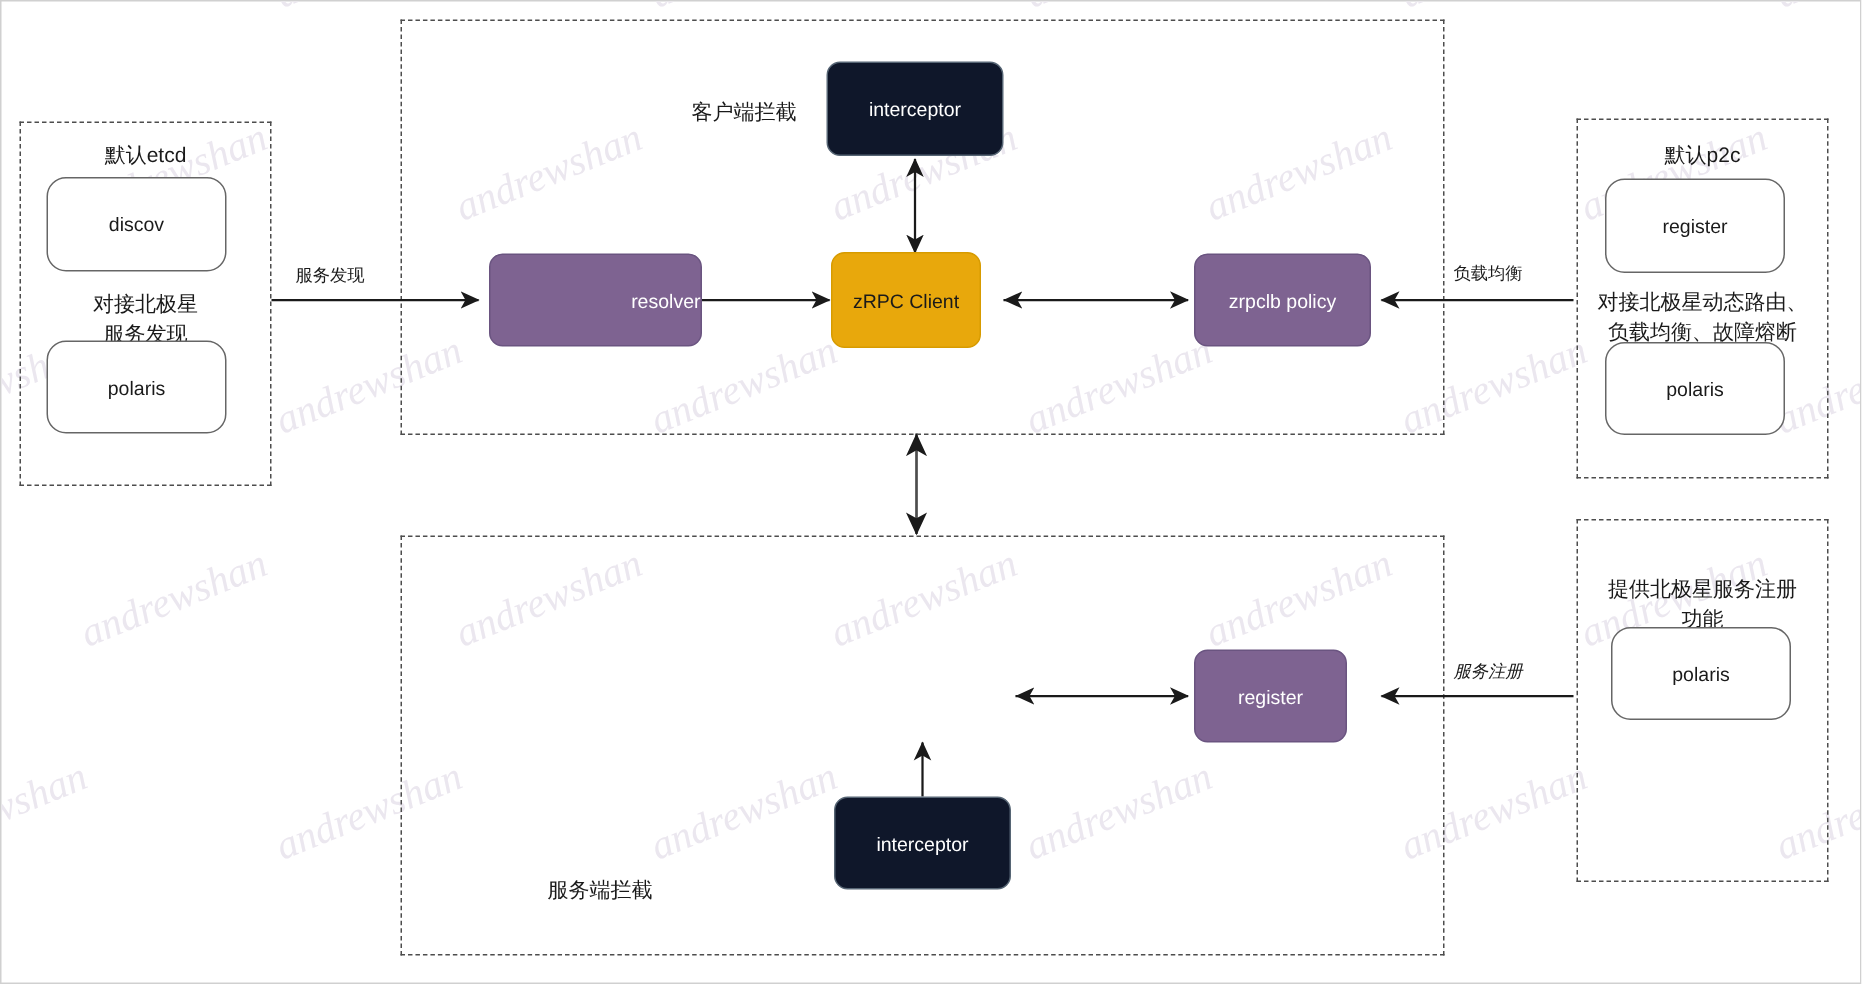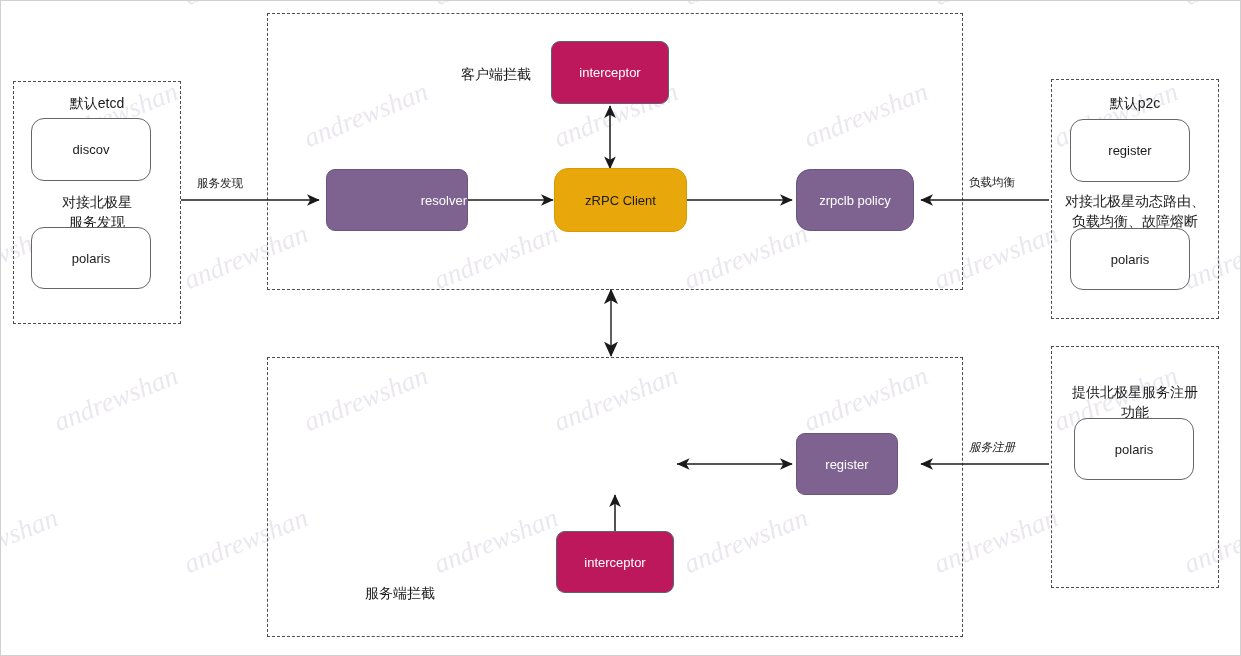--- a/index.html
+++ b/index.html
@@ -77,21 +77,21 @@
     background: #7e6391;
     border: 1.3px solid #6a5480;
     color: #ffffff;
   }
   .node.orange {
     background: #e8a80c;
     border: 1.3px solid #d79b00;
     color: #1a1a1a;
   }
   .node.slate {
-    background: #be185d;
+    background: #0f172a;
     border: 1.3px solid #566574;
     color: #ffffff;
   }
   
   #edges {
     position: absolute;
     left: 0; top: 0;
     width: 1241px; height: 656px;
     z-index: 2;
     pointer-events: none;
@@ -212,25 +212,25 @@
   <div class="panel-label" style="left:430px; top:63px; width:130px; text-align:center;">客户端拦截</div>
 
   <div class="node slate" style="left:550px; top:40px; width:118px; height:63px;">
     <span>interceptor</span>
   </div>
 
   <div class="node purple" style="left:325px; top:168px; width:142px; height:62px;justify-content:flex-end;">
     <span>resolver</span>
   </div>
 
-  <div class="node orange" style="left:553px; top:167px; width:133px; height:64px;border-radius:14px;">
+  <div class="node orange" style="left:553px; top:167px; width:100px; height:64px;">
     <span>zRPC Client</span>
   </div>
 
-  <div class="node purple" style="left:795px; top:168px; width:118px; height:62px;border-radius:14px;">
+  <div class="node purple" style="left:795px; top:168px; width:118px; height:62px;">
     <span>zrpclb policy</span>
   </div>
 
   <div class="panel" style="left:1050px; top:78px; width:168px; height:240px;"></div>
 
   <div class="panel-label" style="left:1050px; top:92px; width:168px;">默认p2c</div>
 
   <div class="node white" style="left:1069px; top:118px; width:120px; height:63px;">
     <span>register</span>
   </div>

